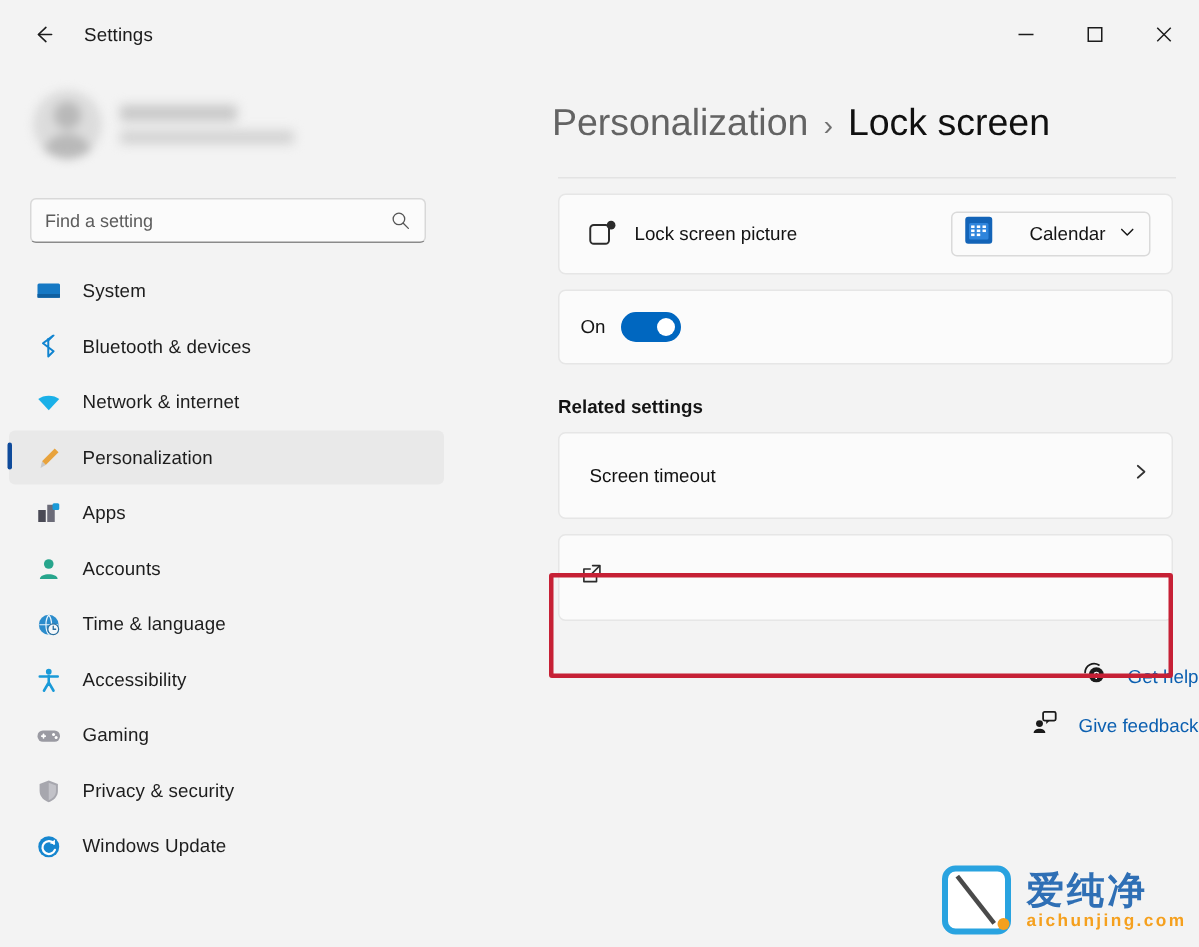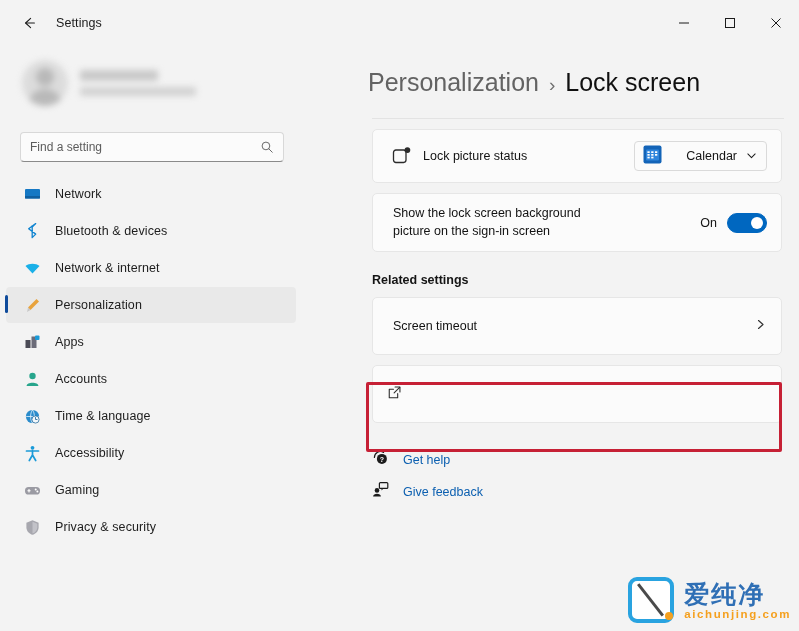--- a/index.html
+++ b/index.html
@@ -140,21 +140,21 @@
     margin: 21px 0 0 62px; font-size: 12.5px; font-weight: bold; color: #141414;
   }
 
   
   .annot {
     position: absolute; left: 366px; top: 382px; width: 416px; height: 70px;
     border: 3px solid #c62035; border-radius: 2px; pointer-events: none; z-index: 5;
   }
 
   .footer-links { margin: 26px 0 0 62px; display: flex; flex-direction: column; gap: 11px; }
-  .flink { display: flex; align-items: center; gap: 14px; cursor: pointer; }
+  .flink { display: flex; align-items: center; gap: 14px; cursor: pointer; justify-content: flex-end; }
   .flink-label { font-size: 12.5px; color: #0b5fb0; }
 
   
   .watermark {
     position: absolute; right: 8px; bottom: 8px;
     display: flex; align-items: center; gap: 10px; z-index: 6;
   }
   .wm-logo {
     width: 46px; height: 46px; border: 4px solid #29a3e0; border-radius: 9px;
     position: relative; background: #fff;
@@ -225,21 +225,21 @@
 
     <div class="navlist">
 
       <div class="navitem">
         <span class="navicon">
           <svg width="17" height="17" viewBox="0 0 17 17">
             <rect x="1" y="3" width="15" height="9.5" rx="1" fill="#1578c4"></rect>
             <rect x="1" y="10" width="15" height="2.5" fill="#0f5fa0"></rect>
           </svg>
         </span>
-        <span class="navlabel">Network</span>
+        <span class="navlabel">System</span>
       </div>
 
       <div class="navitem">
         <span class="navicon">
           <svg width="17" height="17" viewBox="0 0 17 17">
             <path d="M8.5 1.5v14l4-4-8-6 8-6-4 4" fill="none" stroke="#1084d0" stroke-width="1.5" stroke-linejoin="round" transform="translate(0,1) scale(0.88) translate(0.8,0)"></path>
           </svg>
         </span>
         <span class="navlabel">Bluetooth &amp; devices</span>
       </div>
@@ -322,20 +322,30 @@
       <div class="navitem">
         <span class="navicon">
           <svg width="17" height="17" viewBox="0 0 17 17">
             <path d="M8.5 1.3 L14.6 3.7 V8.4 C14.6 12.2, 11.6 14.8, 8.5 15.8 C5.4 14.8, 2.4 12.2, 2.4 8.4 V3.7 Z" fill="#a7a7ae"></path>
             <path d="M8.5 2.8 L13.3 4.7 V8.4 C13.3 11.4, 11 13.6, 8.5 14.5 Z" fill="#c2c2c8"></path>
           </svg>
         </span>
         <span class="navlabel">Privacy &amp; security</span>
       </div>
 
+      <div class="navitem">
+        <span class="navicon">
+          <svg width="17" height="17" viewBox="0 0 17 17">
+            <circle cx="8.5" cy="8.5" r="7" fill="#1686cf"></circle>
+            <path d="M12 6.4 A4.3 4.3 0 1 0 12.6 10.6" fill="none" stroke="#fff" stroke-width="1.5" stroke-linecap="round"></path>
+            <path d="M12.7 3.6 L12.5 7 L9.2 6.2 Z" fill="#fff"></path>
+          </svg>
+        </span>
+        <span class="navlabel">Windows Update</span>
+      </div>
 
     </div>
   </div>
 
   <div class="main">
 
     <div class="breadcrumb">
       <span class="bc-parent">Personalization</span>
       <span class="bc-sep">›</span>
       <span class="bc-current">Lock screen</span>
@@ -344,21 +354,21 @@
     <div class="divider"></div>
 
     <div class="card">
       <div class="card-icon">
         <svg width="22" height="22" viewBox="0 0 22 22">
           <rect x="2.5" y="5" width="12.5" height="12.5" rx="2.4" fill="none" stroke="#2b2b2b" stroke-width="1.3"></rect>
           <circle cx="16.4" cy="5.1" r="2.9" fill="#2b2b2b"></circle>
         </svg>
       </div>
       <div class="card-text">
-        <div class="card-title">Lock picture status</div>
+        <div class="card-title">Lock screen picture</div>
       </div>
       <div class="card-right">
         <div class="dropdown">
           <span>
             <svg width="19" height="19" viewBox="0 0 19 19">
               <rect x="0.5" y="0.5" width="18" height="18" rx="2" fill="#1364b8"></rect>
               <rect x="3" y="4.6" width="13" height="11" rx="1" fill="#2f85dc"></rect>
               <g fill="#ffffff">
                 <rect x="4.4" y="6.3" width="2.3" height="1.7"></rect>
                 <rect x="8.2" y="6.3" width="2.3" height="1.7"></rect>
@@ -375,23 +385,20 @@
           <span>
             <svg width="11" height="11" viewBox="0 0 12 12">
               <path d="M2 4.3 L6 8.3 L10 4.3" fill="none" stroke="#1b1b1b" stroke-width="1.1" stroke-linecap="round" stroke-linejoin="round"></path>
             </svg>
           </span>
         </div>
       </div>
     </div>
 
     <div class="card">
-      <div class="card-text">
-        <div class="toggle-row-text">Show the lock screen background picture on the sign-in screen</div>
-      </div>
       <div class="card-right">
         <span class="toggle-state">On</span>
         <div class="switch"></div>
       </div>
     </div>
 
     <div class="section-head">Related settings</div>
 
     <div class="card clickable" style="min-height:58px;">
       <div class="card-text">

